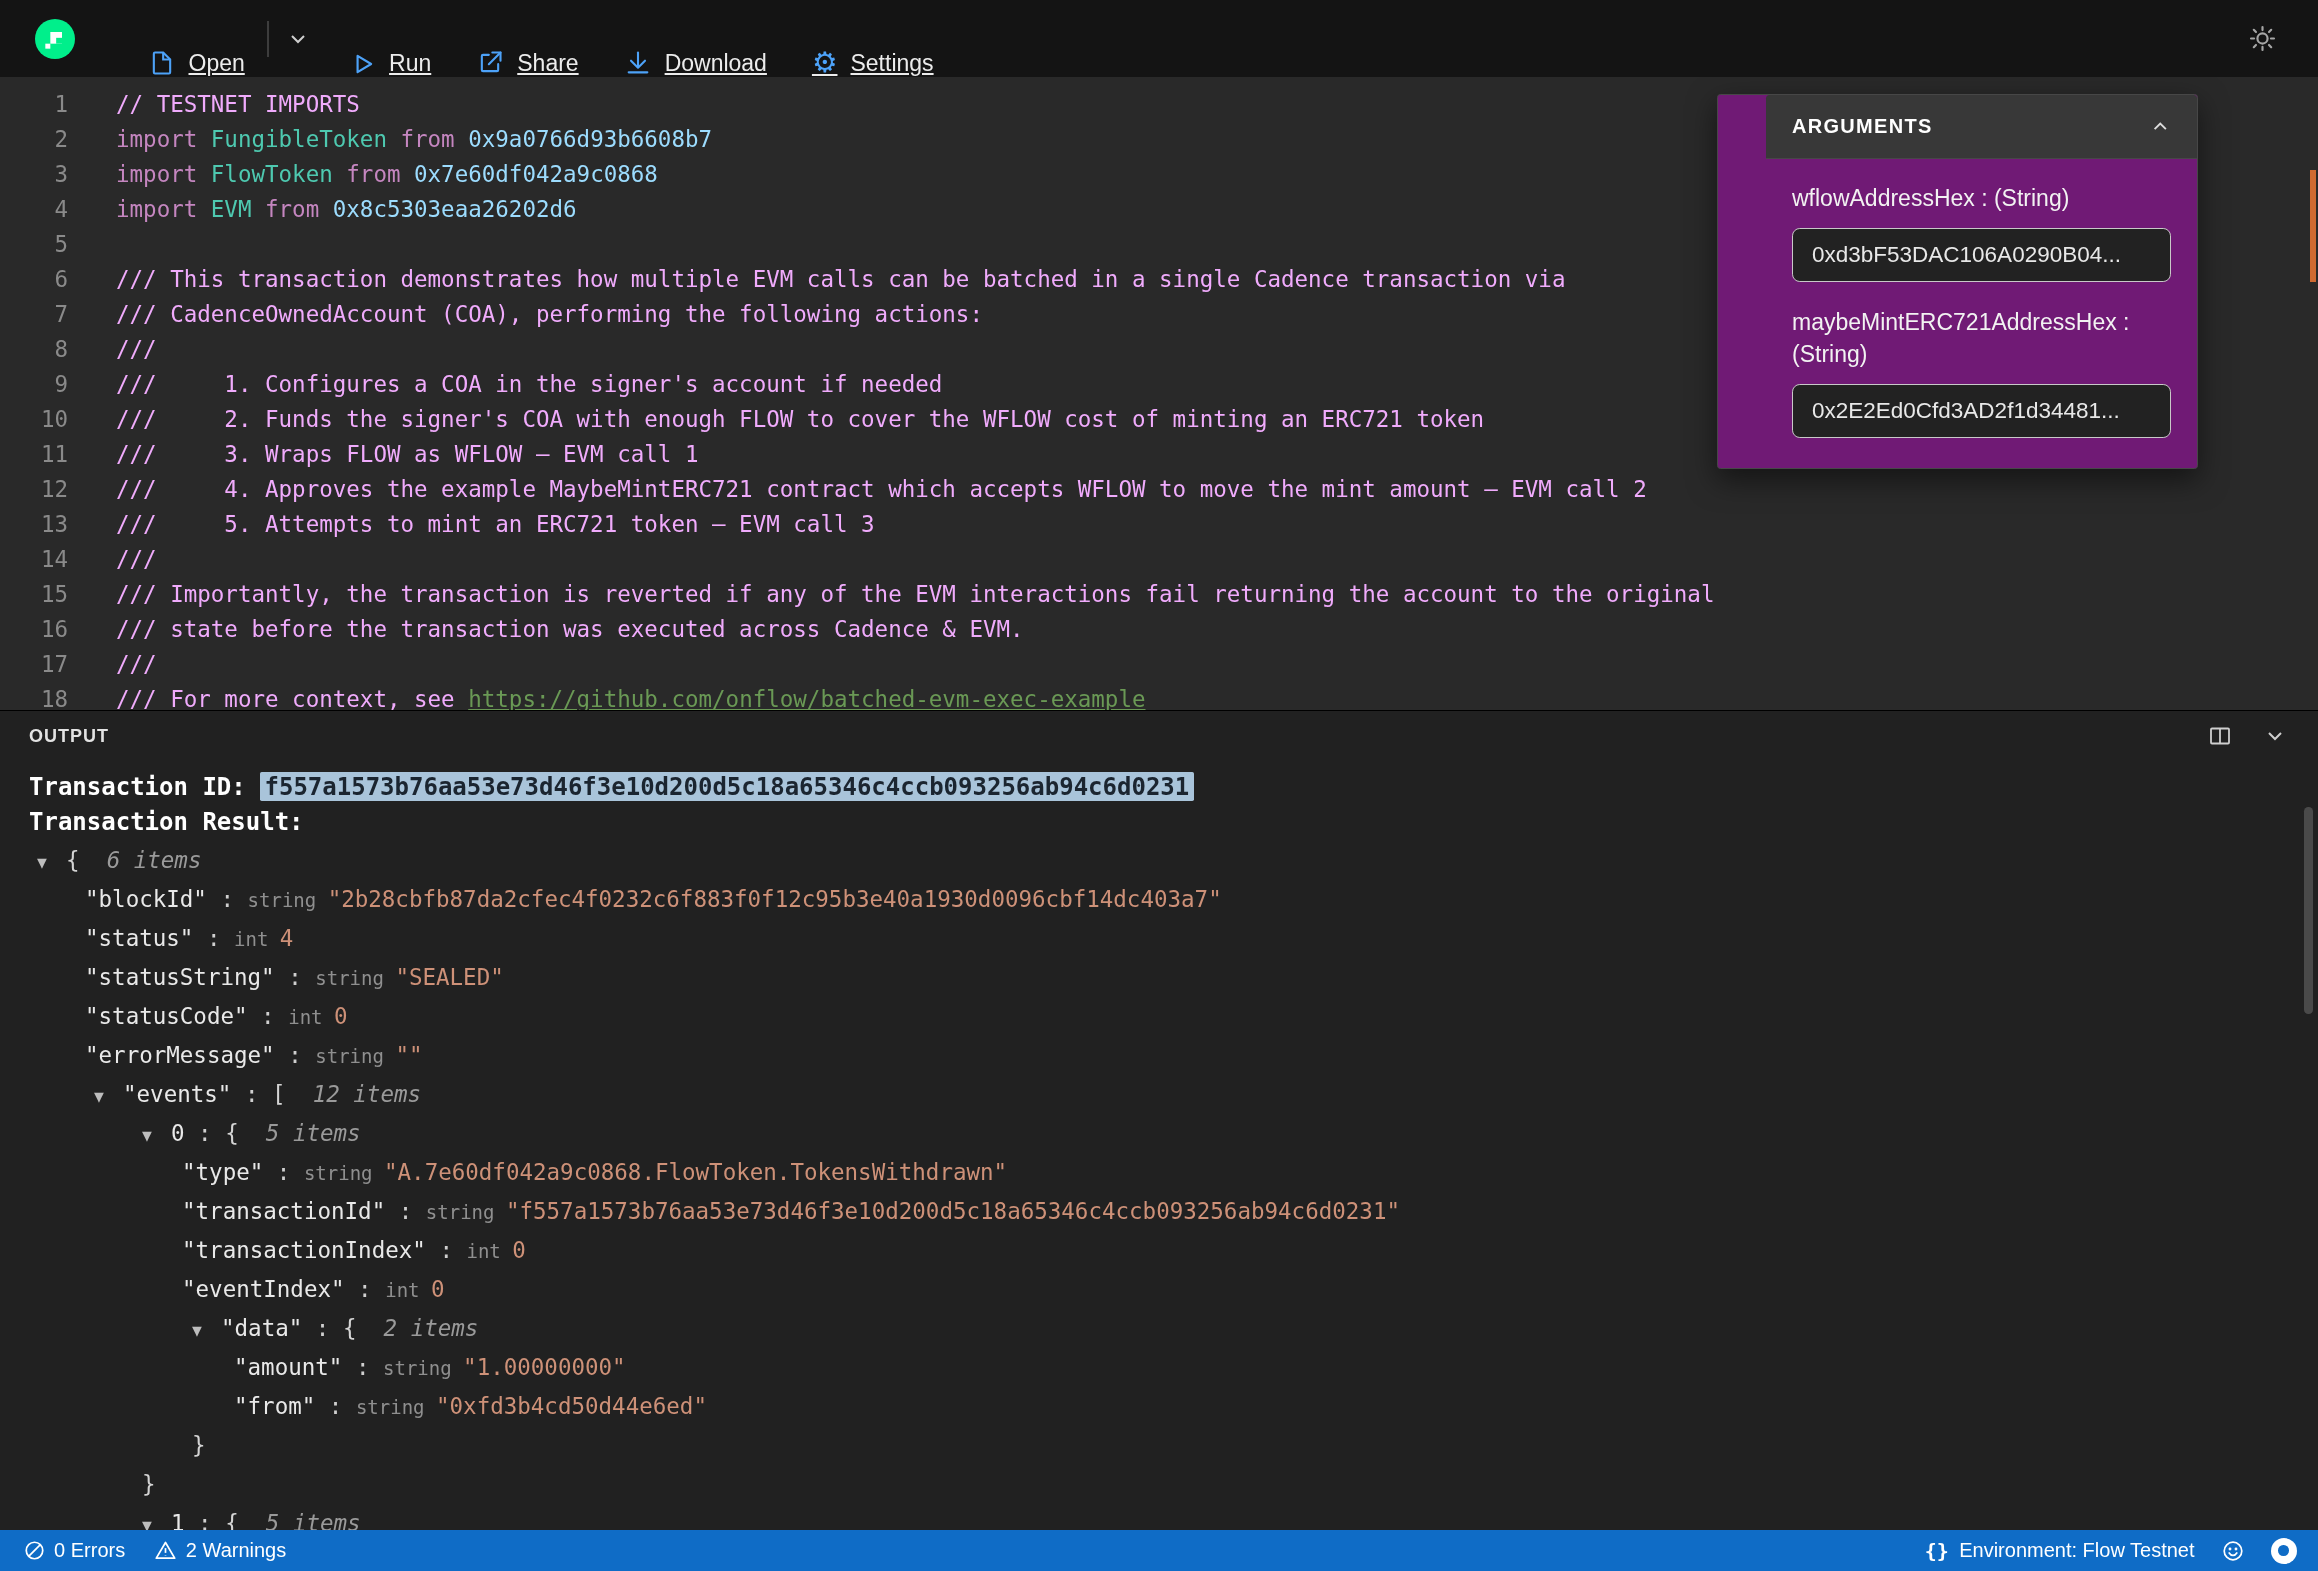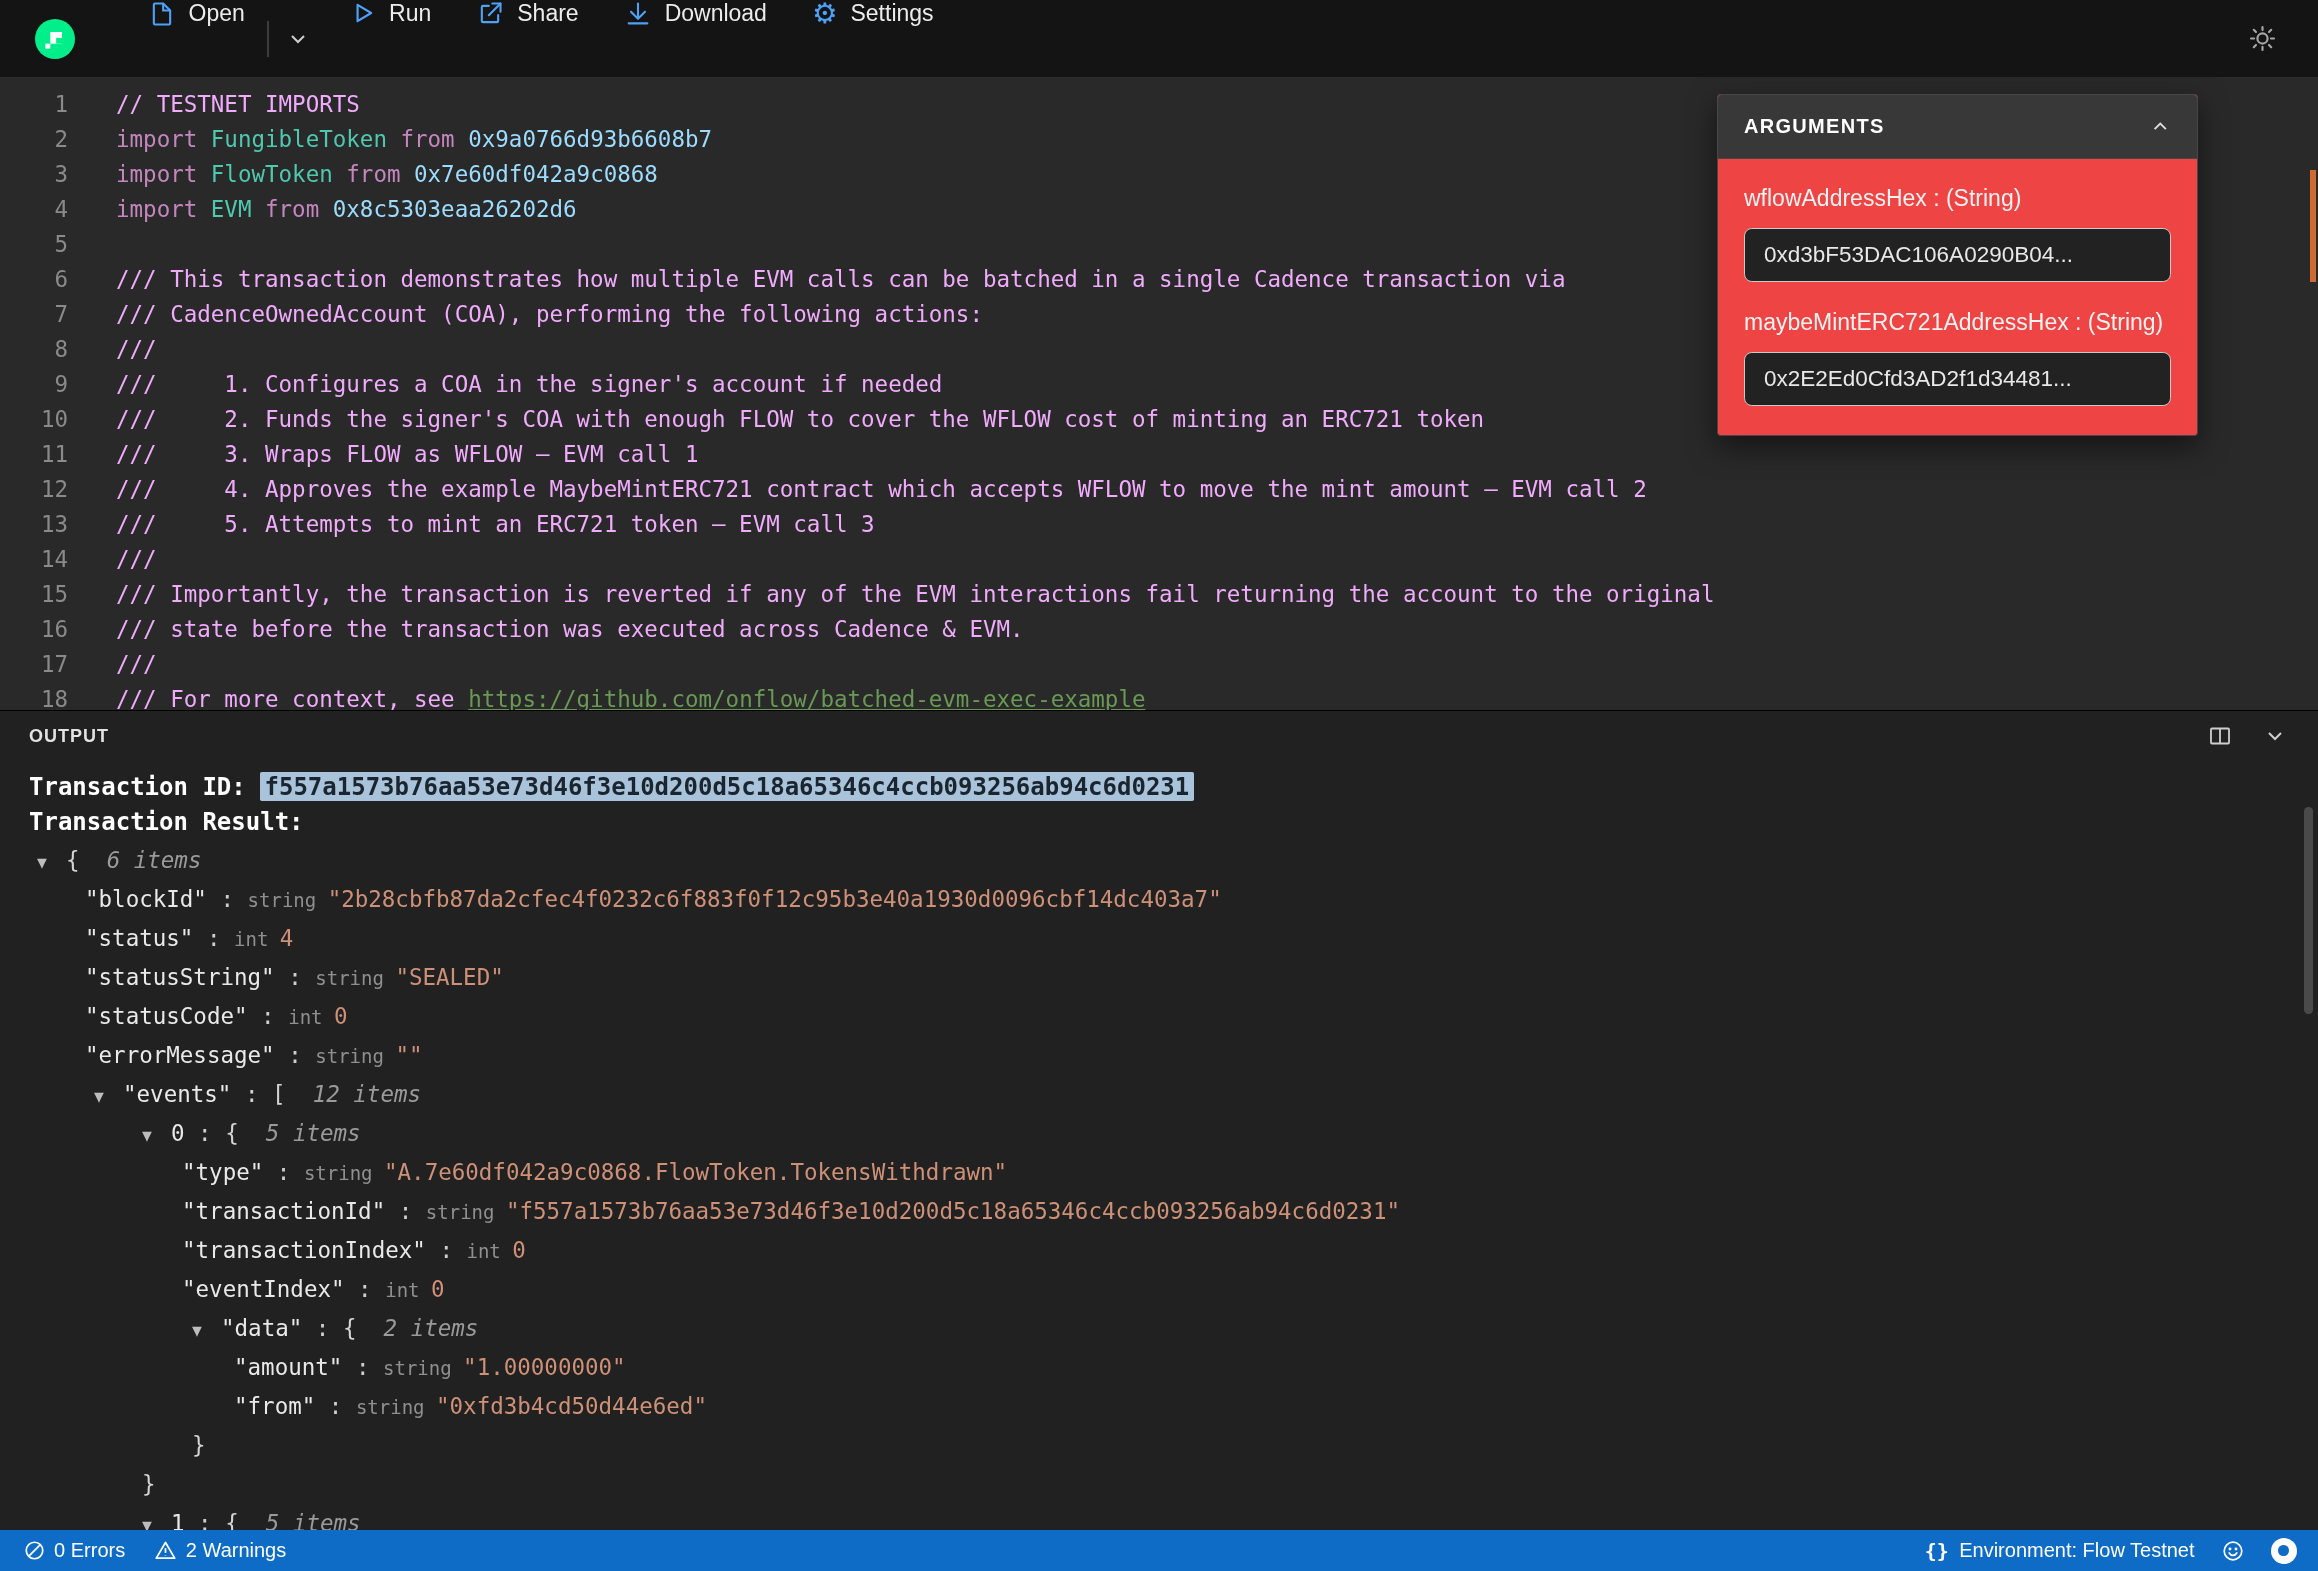--- a/index.html
+++ b/index.html
@@ -7,22 +7,22 @@
   .app {
     width:2319px; height:1572px; position:relative; overflow:hidden;
     display:flex; flex-direction:column;
     font-family:"Liberation Sans", sans-serif;
     background:#292929; color:#e8e8e8;
   }
 
   
   .toolbar { height:77px; flex:none; background:#141414; display:flex; align-items:center; padding:0 35px; }
   .logo { width:40px; height:40px; margin-right:50px; cursor:pointer; flex:none; }
-  .tb-btn { display:flex; align-items:flex-start; gap:13px; background:none; border:none; cursor:pointer;
-            color:#ececec; font-size:23px; font-family:inherit; padding:0 22.5px; height:77px; }
+  .tb-btn { display:flex; align-items:flex-end; gap:13px; background:none; border:none; cursor:pointer;
+            color:#ececec; font-size:23px; font-family:inherit; padding:0 22.5px; height:77px;text-decoration:underline; }
   .tb-btn svg { flex:none; }
   .tb-divider { width:1.7px; height:36px; background:#3d3d3d; }
   .tb-caret { background:none; border:none; cursor:pointer; padding:0 17.3px; height:77px; display:flex; align-items:center; }
   .gear-glyph { font-family:"DejaVu Sans", sans-serif; font-size:28.5px; color:#4da2f8; line-height:1; }
   .theme-btn { margin-left:auto; background:none; border:none; cursor:pointer; padding:0 7px; display:flex; align-items:center; }
 
   
   .editor { height:633px; flex:none; background:#292929; padding-top:10.4px; position:relative; overflow:hidden; }
   .code-line { display:flex; height:35px; line-height:35px; white-space:pre;
                font-family:"DejaVu Sans Mono","Liberation Mono",monospace; font-size:22.5px; }
@@ -30,22 +30,22 @@
   .line-code { padding-left:48px; }
   .s-cmt  { color:#f0abfc; }
   .s-kw   { color:#c586c0; }
   .s-type { color:#4ec9b0; }
   .s-addr { color:#9cdcfe; }
   .s-link { color:#6a9955; text-decoration:underline; cursor:pointer; }
   .ruler-mark { position:absolute; right:3.5px; top:93px; width:6px; height:112px; background:#cf6a32; }
 
   
   .args-panel { position:absolute; top:17.3px; right:121px; width:481px; z-index:5;
-                background:#ef4444; border:0.9px solid #474747; border-radius:3.5px;
-                box-shadow:0 10.4px 29px rgba(0,0,0,.5); }
+                background:#701a75; border:0.9px solid #474747; border-radius:3.5px;
+                box-shadow:0 10.4px 29px rgba(0,0,0,.5);padding-left:48px; }
   .args-header { height:64px; background:#383838; border-bottom:0.9px solid #474747;
                  display:flex; align-items:center; justify-content:space-between; padding:0 26px;
                  color:#ffffff; font-size:20px; font-weight:700; letter-spacing:1.3px; border-radius:3.5px 3.5px 0 0; cursor:pointer; }
   .args-body { padding:22.5px 26px 5.2px; }
   .arg-label { display:block; color:#f2f2f2; font-size:23px; font-weight:500; line-height:1.4; }
   .arg-input { width:100%; height:54px; margin:14px 0 24px; background:#222222;
                border:0.9px solid #c9c9c9; border-radius:7.8px; color:#e8e8e8;
                font-size:22.5px; padding:0 19px; font-family:inherit; outline:none;
                white-space:nowrap; overflow:hidden; }
 

